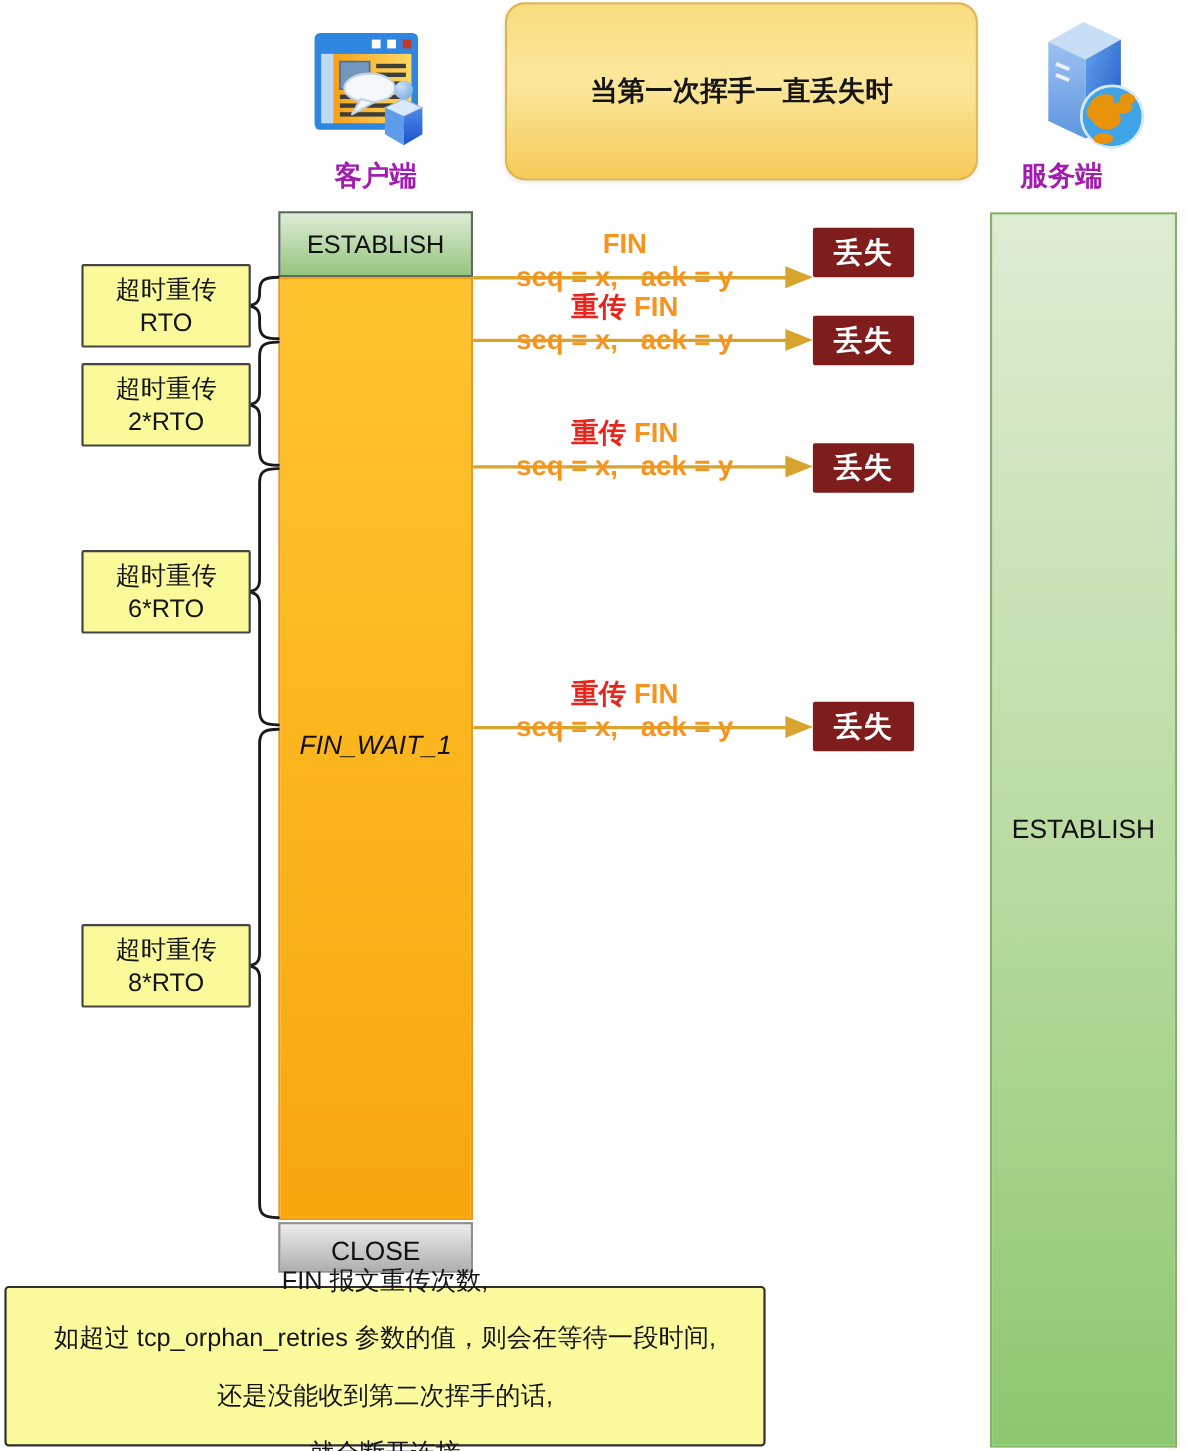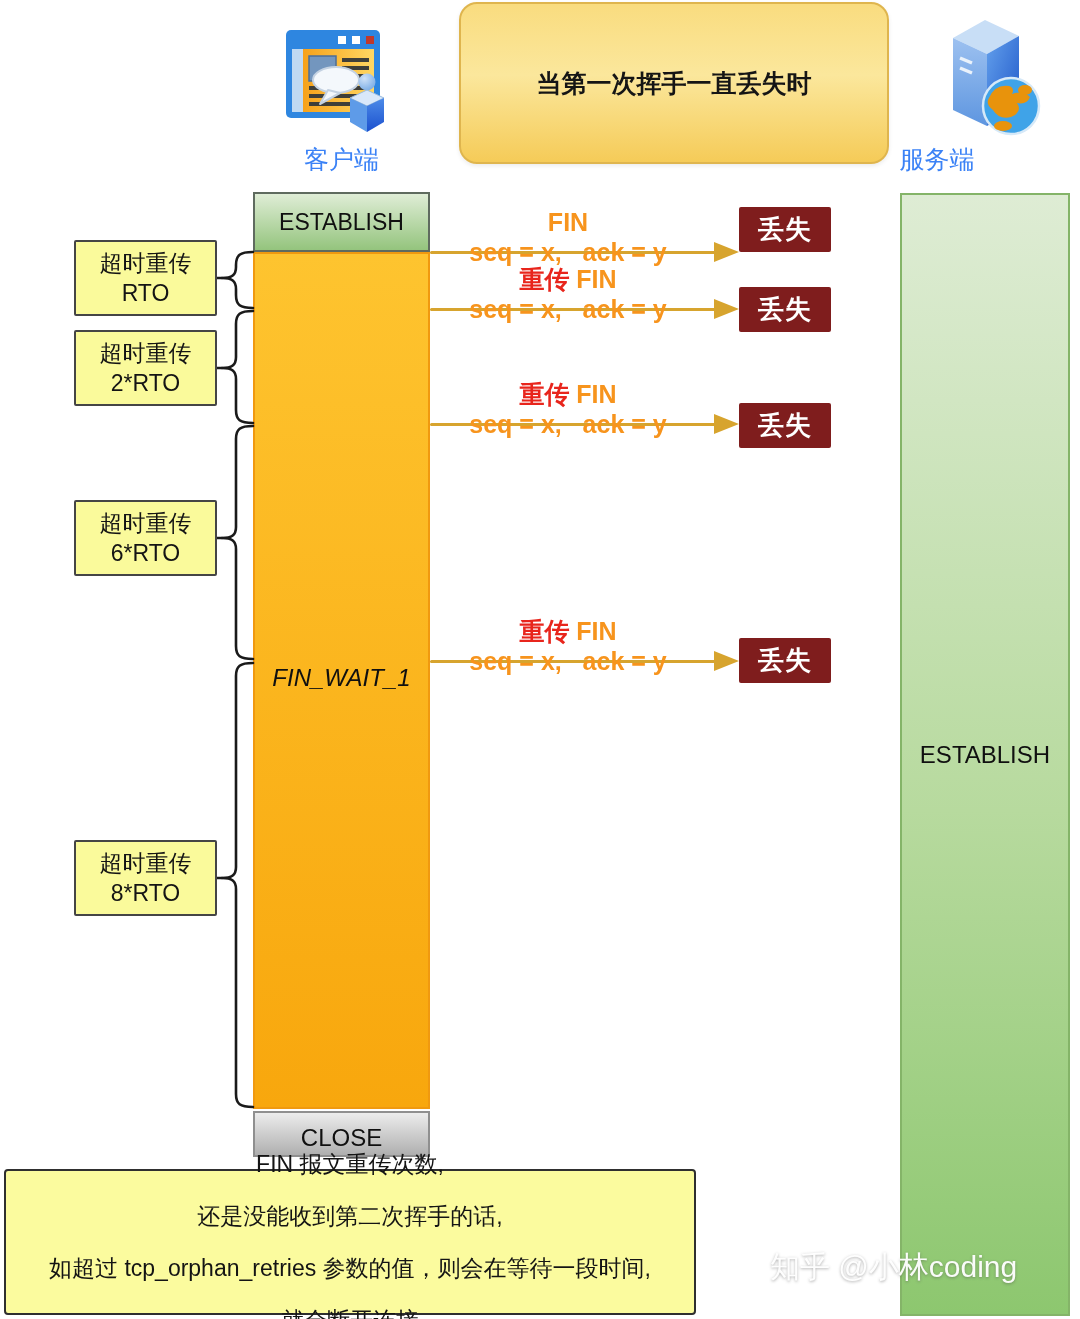--- a/index.html
+++ b/index.html
@@ -3,21 +3,21 @@
 <meta charset="utf-8">
 <style>
   html,body{margin:0;padding:0;background:#ffffff;}
   #stage{
     position:relative;width:1080px;height:1319px;background:#ffffff;overflow:hidden;
     font-family:"Liberation Sans",sans-serif;color:#1a1a1a;
   }
   .abs{position:absolute;}
 
   
-  .host-label{position:absolute;font-size:25px;font-weight:400;text-align:center;color:#3b82f6;}
+  .host-label{position:absolute;font-size:25px;font-weight:700;text-align:center;color:#a21caf;}
   .assumption{
     position:absolute;left:459px;top:2px;width:426px;height:158px;border-radius:18px;
     border:2px solid #DFB54E;background:linear-gradient(180deg,#F9DC7F 0%,#FBE79C 45%,#F5CB58 100%);
     box-shadow:0 2px 4px rgba(0,0,0,0.08);
     display:flex;flex-direction:column;justify-content:center;align-items:center;
     font-size:25px;font-weight:600;line-height:36px;color:#151515;
   }
   .assumption div{white-space:pre;}
 
   
@@ -38,21 +38,21 @@
     font-size:24px;line-height:50px;text-align:center;color:#101010;
   }
   .bar-green{
     position:absolute;left:900px;top:193px;width:170px;height:1123px;box-sizing:border-box;
     background:linear-gradient(180deg,#DEECD4 0%,#B7DA9E 55%,#8DC76F 100%);border:2px solid #84B468;
   }
   .est-right{position:absolute;left:900px;top:741px;width:170px;text-align:center;font-size:24px;color:#101010;}
 
   
   .tbox{
-    position:absolute;left:74px;width:143px;height:76px;box-sizing:border-box;
+    position:absolute;left:74px;width:154px;height:76px;box-sizing:border-box;
     background:#FAFA9B;border:2.5px solid #454545;border-radius:2px;
     display:flex;flex-direction:column;justify-content:center;align-items:center;
     font-size:23px;font-weight:500;line-height:30px;color:#141414;
   }
 
   
   .arrow{position:absolute;left:430px;width:312px;height:3px;}
   .arrow-line{position:absolute;left:0;top:0;width:288px;height:3px;background:#D7A42E;border-radius:2px;}
   .arrow-head{position:absolute;left:284px;top:-8.5px;width:0;height:0;
     border-left:25px solid #D7A42E;border-top:10px solid transparent;border-bottom:10px solid transparent;}
@@ -139,21 +139,21 @@
     <polygon points="20,34 52,16 86,32 54,50" fill="#C8DEF6"></polygon>
     <polygon points="20,34 54,50 54,122 20,106" fill="url(#srvL)"></polygon>
     <polygon points="54,50 86,32 86,104 54,122" fill="url(#srvR)"></polygon>
     <line x1="27" y1="54" x2="39" y2="59" stroke="#EAF2FB" stroke-width="3.5"></line>
     <line x1="27" y1="64" x2="39" y2="69" stroke="#EAF2FB" stroke-width="3.5"></line>
     <circle cx="78" cy="102" r="28" fill="#3FA3E8" stroke="#D6E9F8" stroke-width="2.5"></circle>
     <path d="M56 94 Q62 80 76 82 Q82 84 79 90 Q90 86 97 93 Q94 101 84 99 Q90 108 78 113 Q66 116 60 106 Q52 100 56 94 Z" fill="#E8930C"></path>
     <ellipse cx="92" cy="86" rx="7" ry="5" fill="#E8930C"></ellipse>
     <ellipse cx="70" cy="122" rx="9" ry="5" fill="#E8930C"></ellipse>
   </svg>
-  <div class="host-label" style="left:852px;top:143px;width:170px;">服务端</div>
+  <div class="host-label" style="left:880px;top:143px;width:170px;">服务端</div>
 
   <div class="est-left">ESTABLISH</div>
   <div class="bar-orange"></div>
   <div class="finwait">FIN_WAIT_1</div>
   <div class="close-box">CLOSE</div>
 
   <div class="bar-green"></div>
   <div class="est-right">ESTABLISH</div>
 
   <svg class="overlay" width="1080" height="1319" viewBox="0 0 1080 1319">
@@ -220,20 +220,19 @@
     <div class="msg-params">seq = x,   ack = y</div>
   </div>
 
   <div class="lost" style="top:207px;">丢失</div>
   <div class="lost" style="top:287px;">丢失</div>
   <div class="lost" style="top:403px;">丢失</div>
   <div class="lost" style="top:638px;">丢失</div>
 
   <div class="note">
     <div>FIN 报文重传次数,</div>
+    <div>如超过 tcp_orphan_retries 参数的值，则会在等待一段时间,</div>
     <div>还是没能收到第二次挥手的话,</div>
-    <div>如超过 tcp_orphan_retries 参数的值，则会在等待一段时间,</div>
     <div>就会断开连接</div>
   </div>
 
-  <div class="watermark">知乎 @小林coding</div>
 
 </div>
 
 </body></html>

